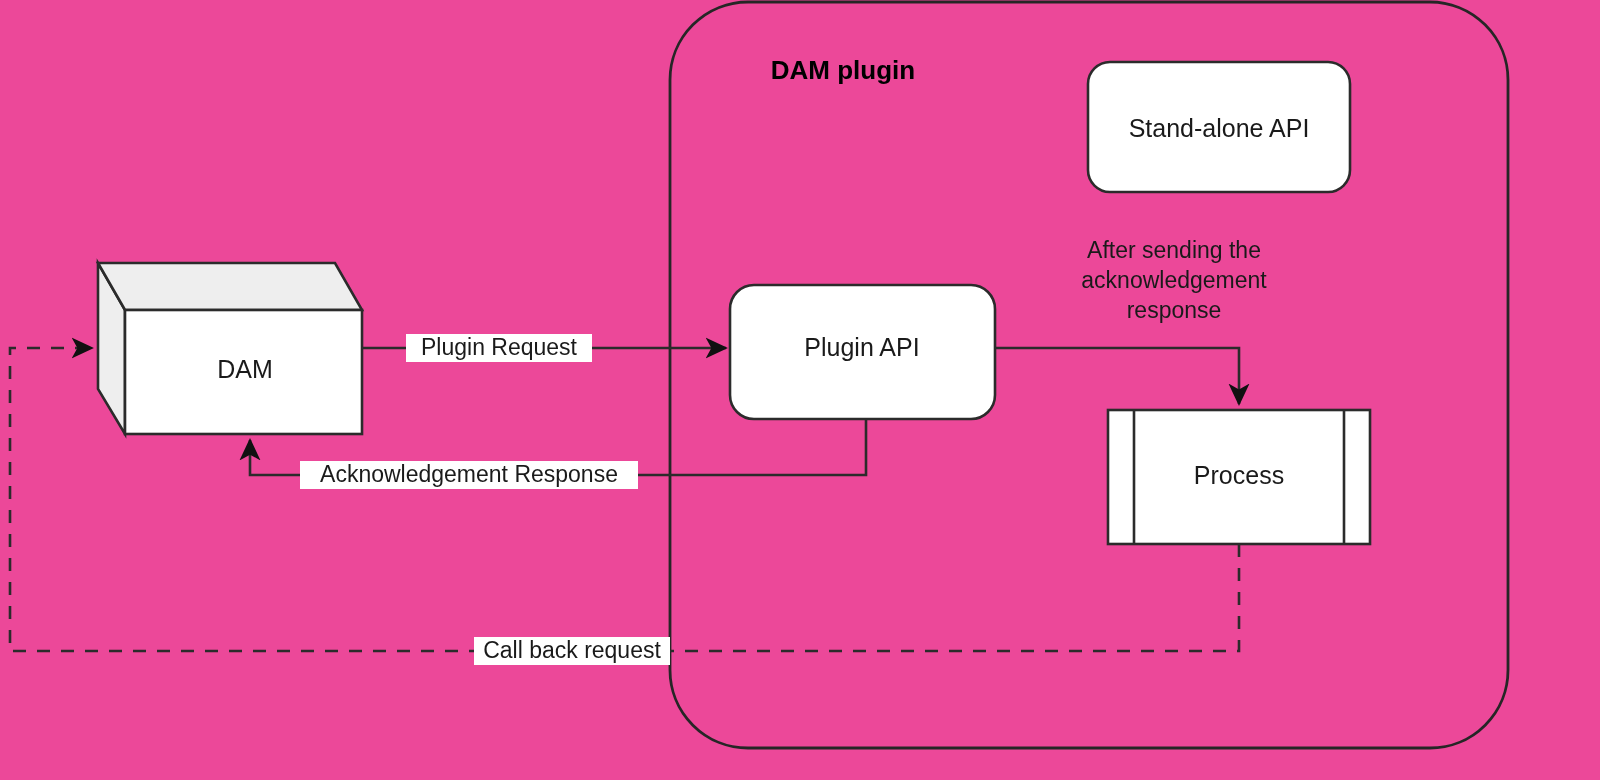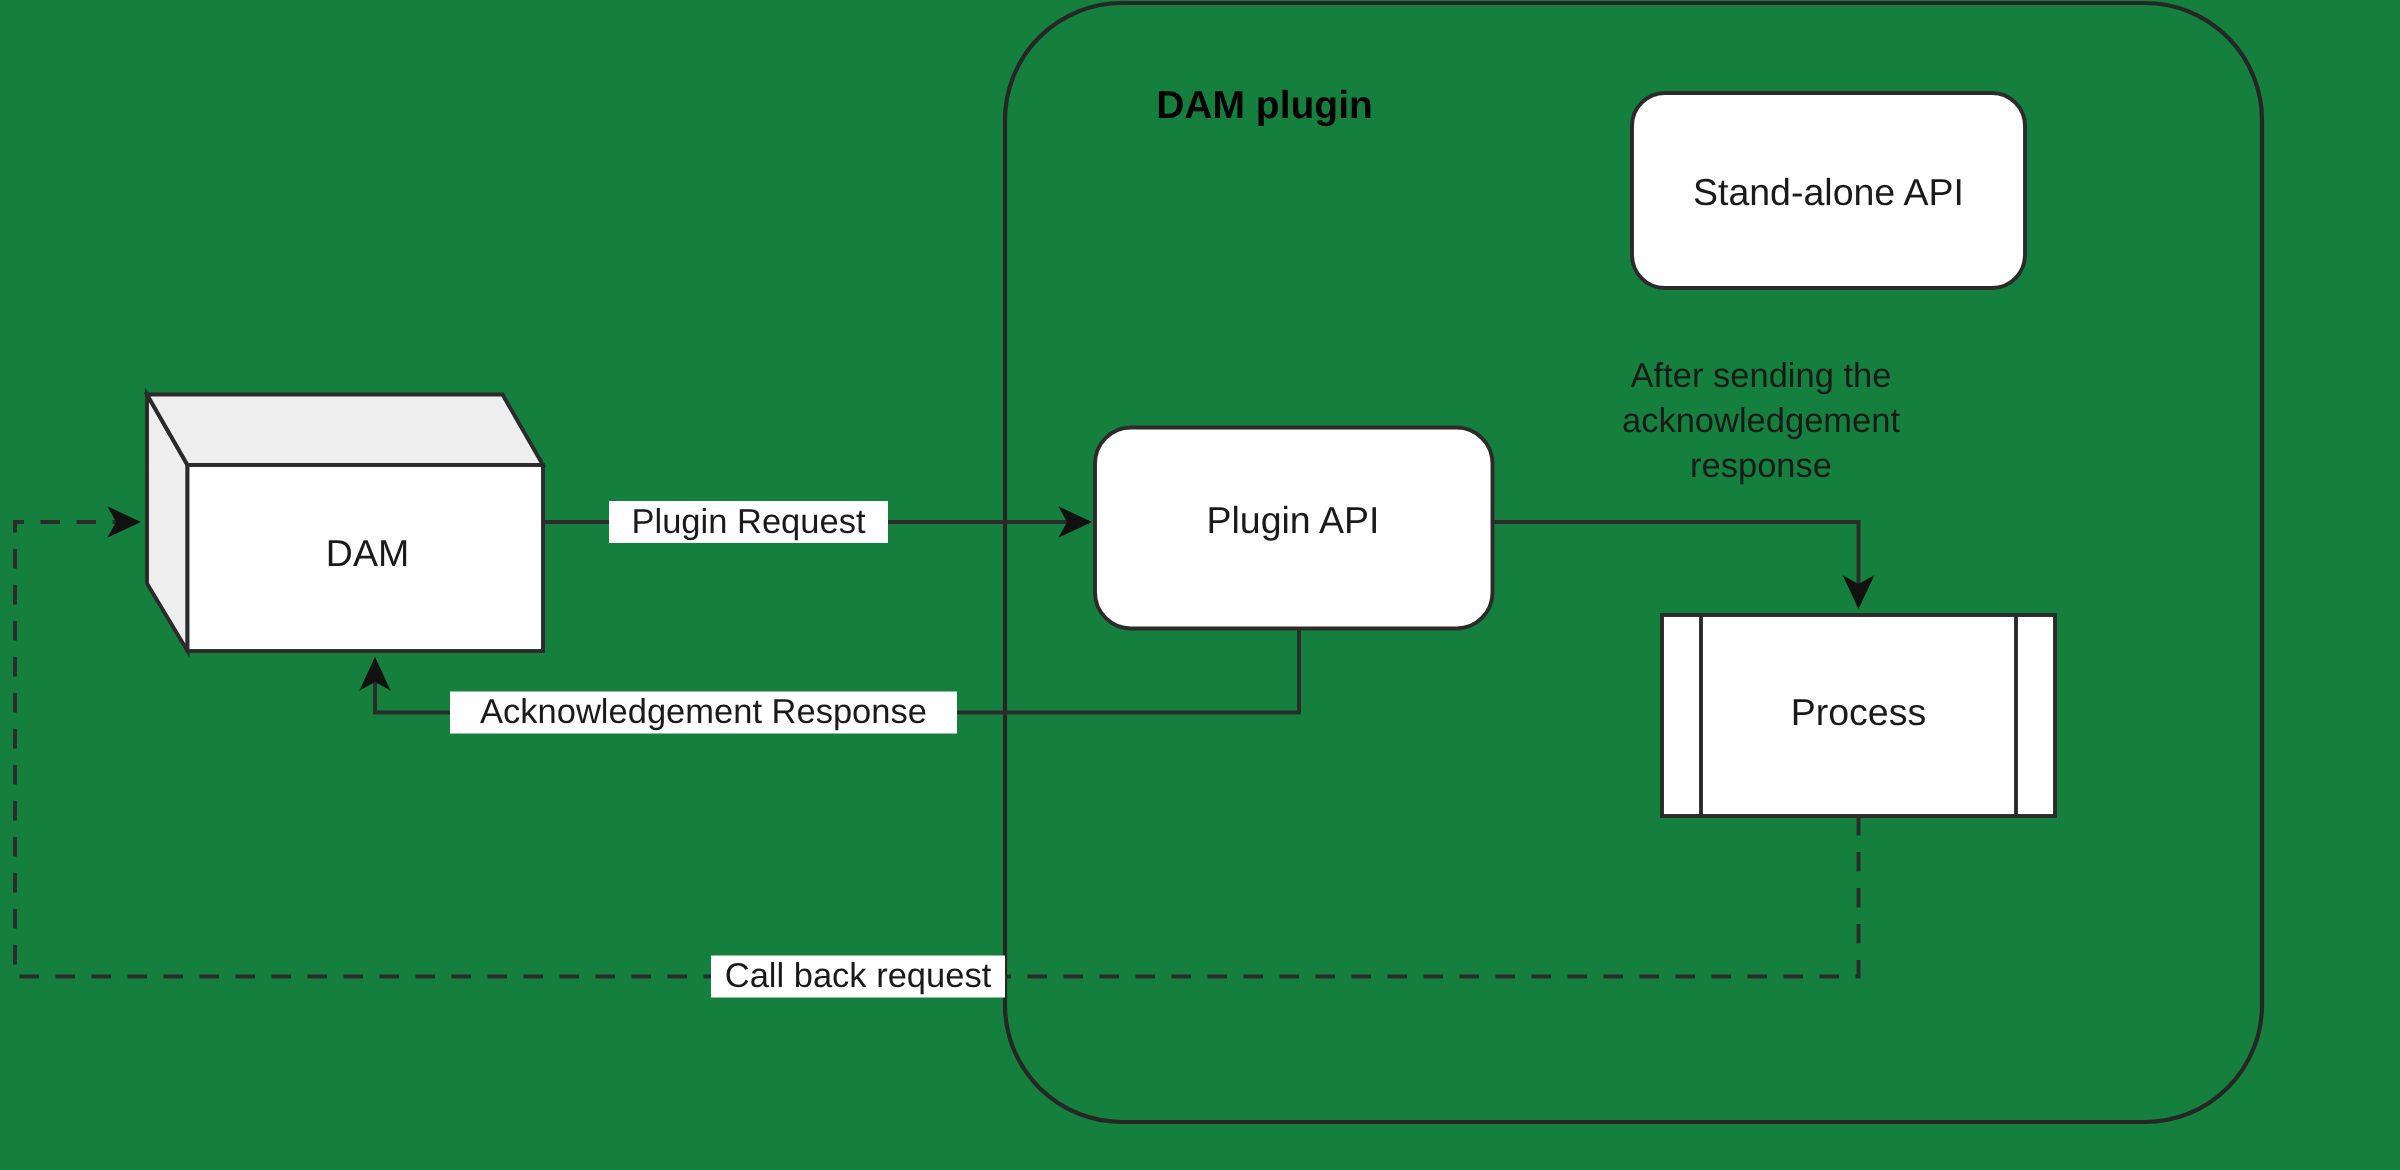--- a/index.html
+++ b/index.html
@@ -8,21 +8,21 @@
     padding: 0;
     background: #ffffff;
   }
   body {
     font-family: "Liberation Sans", sans-serif;
   }
   #canvas {
     position: relative;
     width: 1600px;
     height: 780px;
-    background: #15803d;
+    background: #ec4899;
     overflow: hidden;
   }
   #diagram-svg {
     position: absolute;
     top: 0;
     left: 0;
     width: 1600px;
     height: 780px;
   }
   .shape-label {

